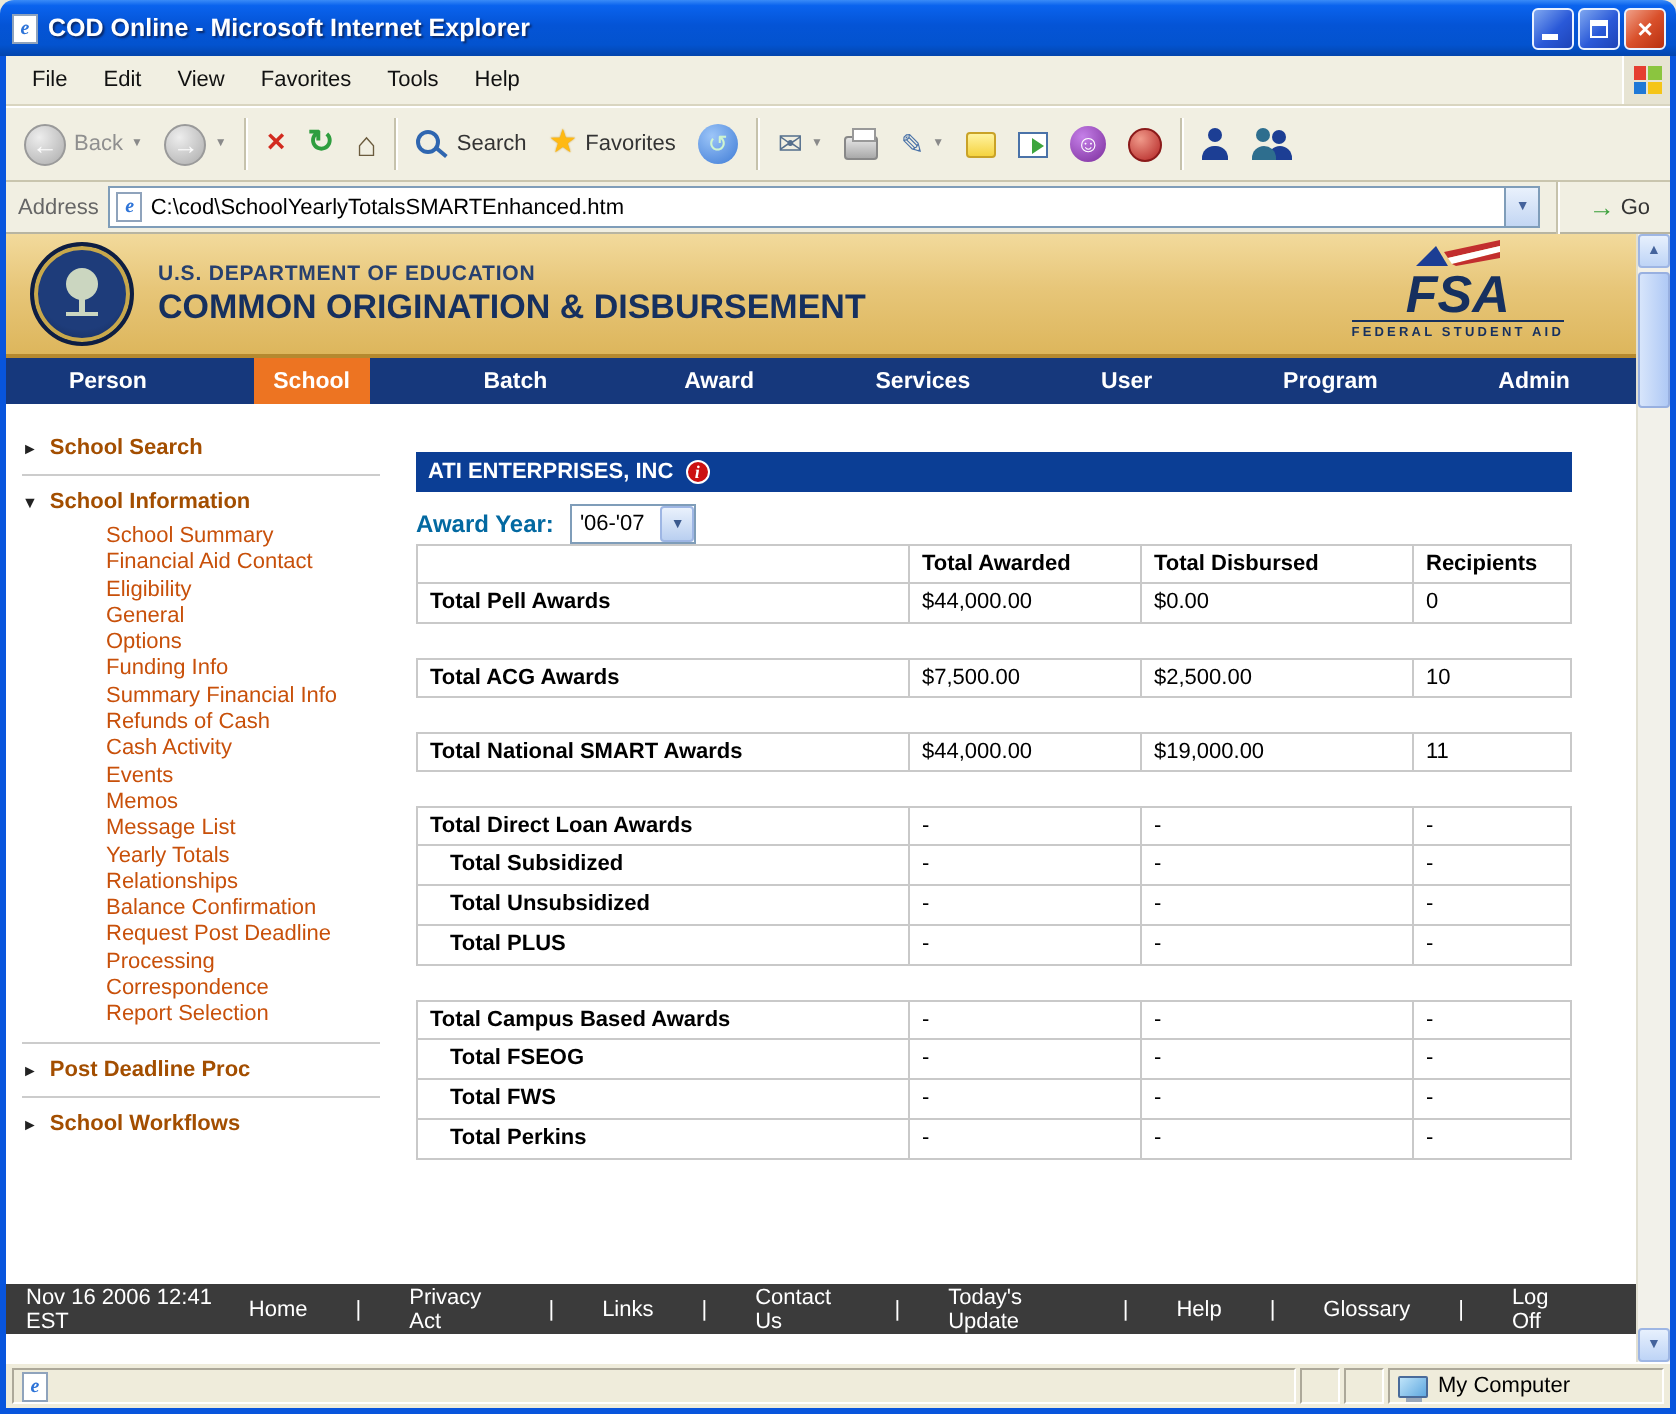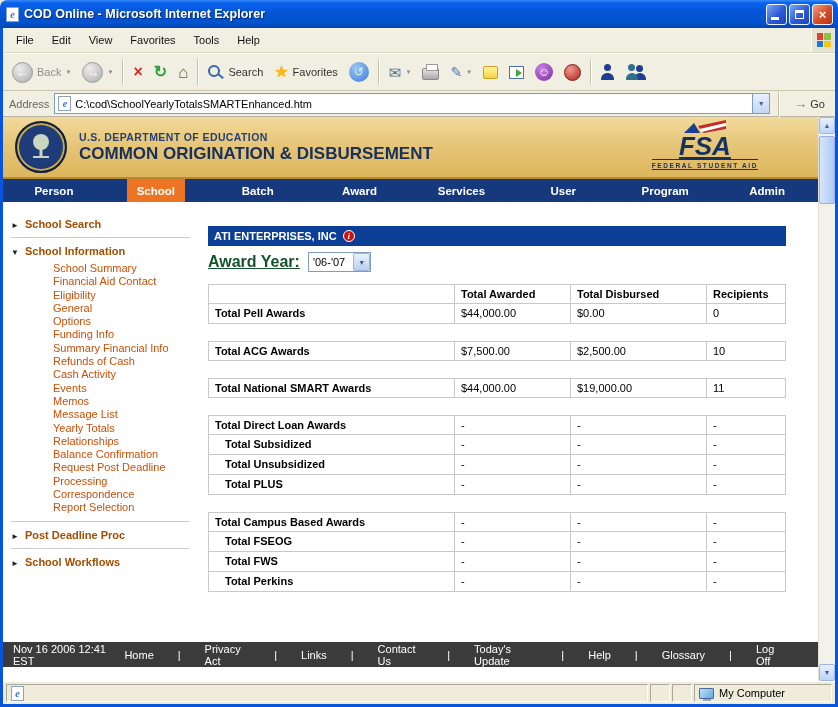--- a/index.html
+++ b/index.html
@@ -79,21 +79,21 @@
 
   
   .page-wrap { flex:1; display:flex; background:#fff; min-height:0; }
   .page { flex:1; display:flex; flex-direction:column; min-width:0; }
 
   .banner { height:62px; flex:0 0 62px; background:linear-gradient(180deg,#F2DA9C 0%,#E7C679 45%,#DDB65C 100%); border-bottom:2px solid #B5892F; display:flex; align-items:center; padding:0 12px; position:relative; }
   .seal { width:52px; height:52px; border-radius:50%; background:radial-gradient(circle at 50% 40%,#1E3C7A 60%,#122650 100%); border:2px solid #0E1E42; box-shadow:inset 0 0 0 2px #C8A84B; display:flex; align-items:center; justify-content:center; }
   .banner-text { margin-left:12px; }
   .agency { font-size:10.5px; font-weight:bold; color:#27406F; letter-spacing:0.4px; }
   .appname { font-size:17px; font-weight:bold; color:#16305F; margin-top:1px; }
-  .fsa { position:absolute; right:60px; top:3px; text-align:center; color:#16305F;text-decoration:underline; }
+  .fsa { position:absolute; right:36px; top:3px; text-align:center; color:#16305F; }
   .fsa-text { font-size:26px; font-weight:bold; font-style:italic; line-height:22px; }
   .fsa-tag { font-size:6.5px; font-weight:bold; letter-spacing:1.6px; border-top:1.5px solid #16305F; margin-top:2px; padding-top:2px; white-space:nowrap; }
 
   .navbar { height:23px; flex:0 0 23px; background:#16387C; display:flex; }
   .nav-item { flex:1; display:flex; justify-content:center; }
   .nav-label { display:flex; align-items:center; padding:0 10px; color:#fff; font-weight:bold; font-size:11.5px; }
   .nav-item.active .nav-label { background:#ED7422; }
 
   .content { flex:1; display:flex; background:#fff; min-height:0; }
 
@@ -109,27 +109,27 @@
   
   .main { flex:1; padding:14px 32px 0 8px; min-width:0; }
   .main-head { display:flex; justify-content:space-between; align-items:flex-start; }
   .page-title { font-size:16px; color:#3A3A3A; }
   .help { display:flex; align-items:center; gap:2px; color:#E8720C; font-weight:bold; font-size:11px; cursor:pointer; }
   .help .q { font-size:15px; font-style:italic; }
   .school-bar { margin-top:10px; height:20px; background:#0B3E95; display:flex; align-items:center; padding:0 6px; gap:6px; }
   .school-link { color:#fff; font-weight:bold; font-size:11px; cursor:pointer; }
   .info-icon { width:12px; height:12px; border-radius:50%; background:#CC1111; border:1px solid #fff; color:#fff; font:italic bold 9px "Liberation Serif", serif; display:flex; align-items:center; justify-content:center; cursor:pointer; }
   .award-row { margin-top:6px; display:flex; align-items:center; gap:8px; }
-  .award-label { font-weight:bold; font-size:16px; color:#14532d;text-decoration:underline; }
+  .award-label { font-weight:bold; font-size:12px; color:#0369a1; }
   .select { height:20px; border:1px solid #7F9DB9; background:#fff; display:flex; align-items:center; cursor:pointer; }
   .select-value { padding:0 8px 0 4px; font-size:11px; }
   .select-btn { width:17px; height:18px; margin-right:0; background:linear-gradient(180deg,#E9F1FC,#B9CFF0); border:1px solid #9EB6E4; border-radius:2px; display:flex; align-items:center; justify-content:center; color:#3B5A8F; font-size:7px; }
 
   
-  .totals { margin-top:12px; }
+  .totals { margin-top:0; }
   .tgroup { margin-bottom:17px; }
   .trow { display:grid; grid-template-columns:247px 116px 136px 1fr; }
   .tc { border-right:1px solid #C9C9C9; border-bottom:1px solid #C9C9C9; padding:3px 4px 3px 6px; font-size:11px; min-height:20px; color:#000; background:#fff; }
   .trow .tc:first-child { border-left:1px solid #C9C9C9; }
   .tgroup .trow:first-child .tc { border-top:1px solid #C9C9C9; }
   .th { font-weight:bold; }
   .tlabel { font-weight:bold; }
   .sub .tlabel { padding-left:16px; }
 
   

